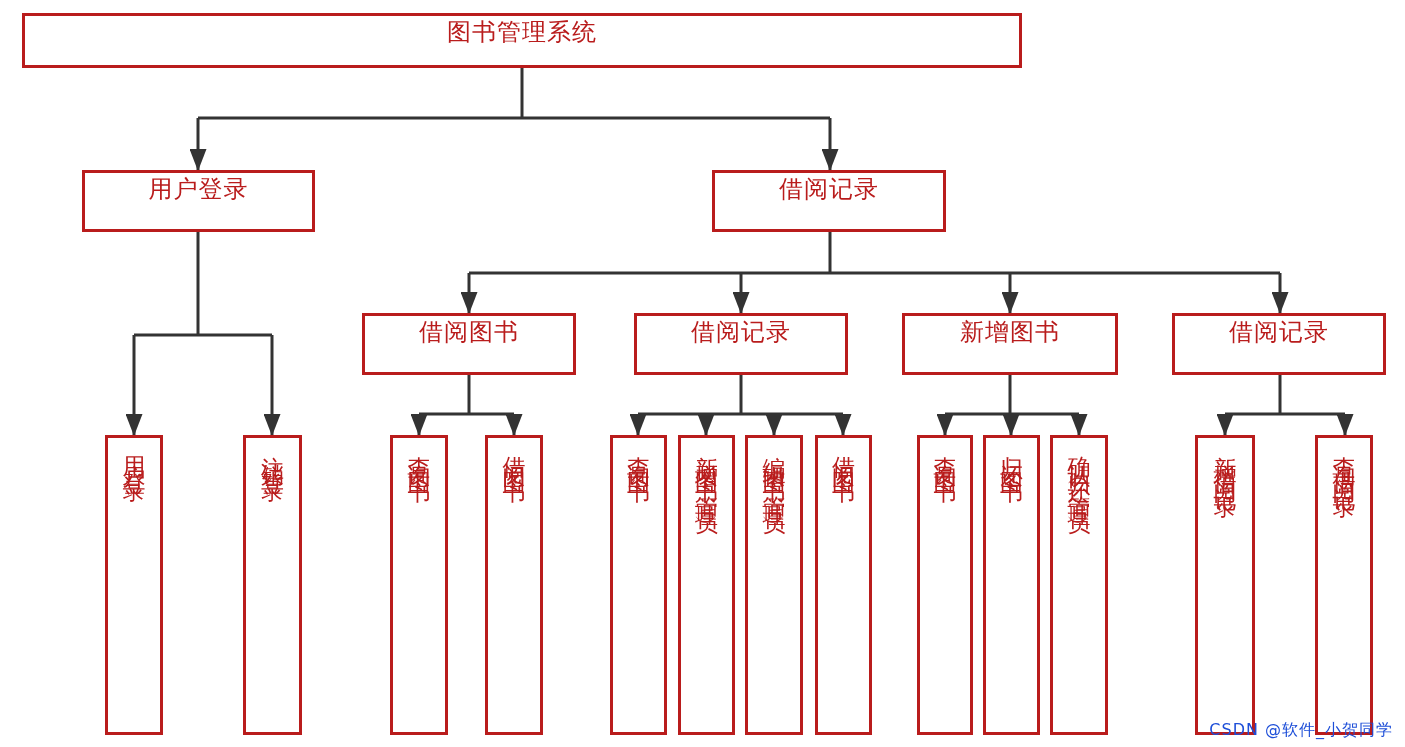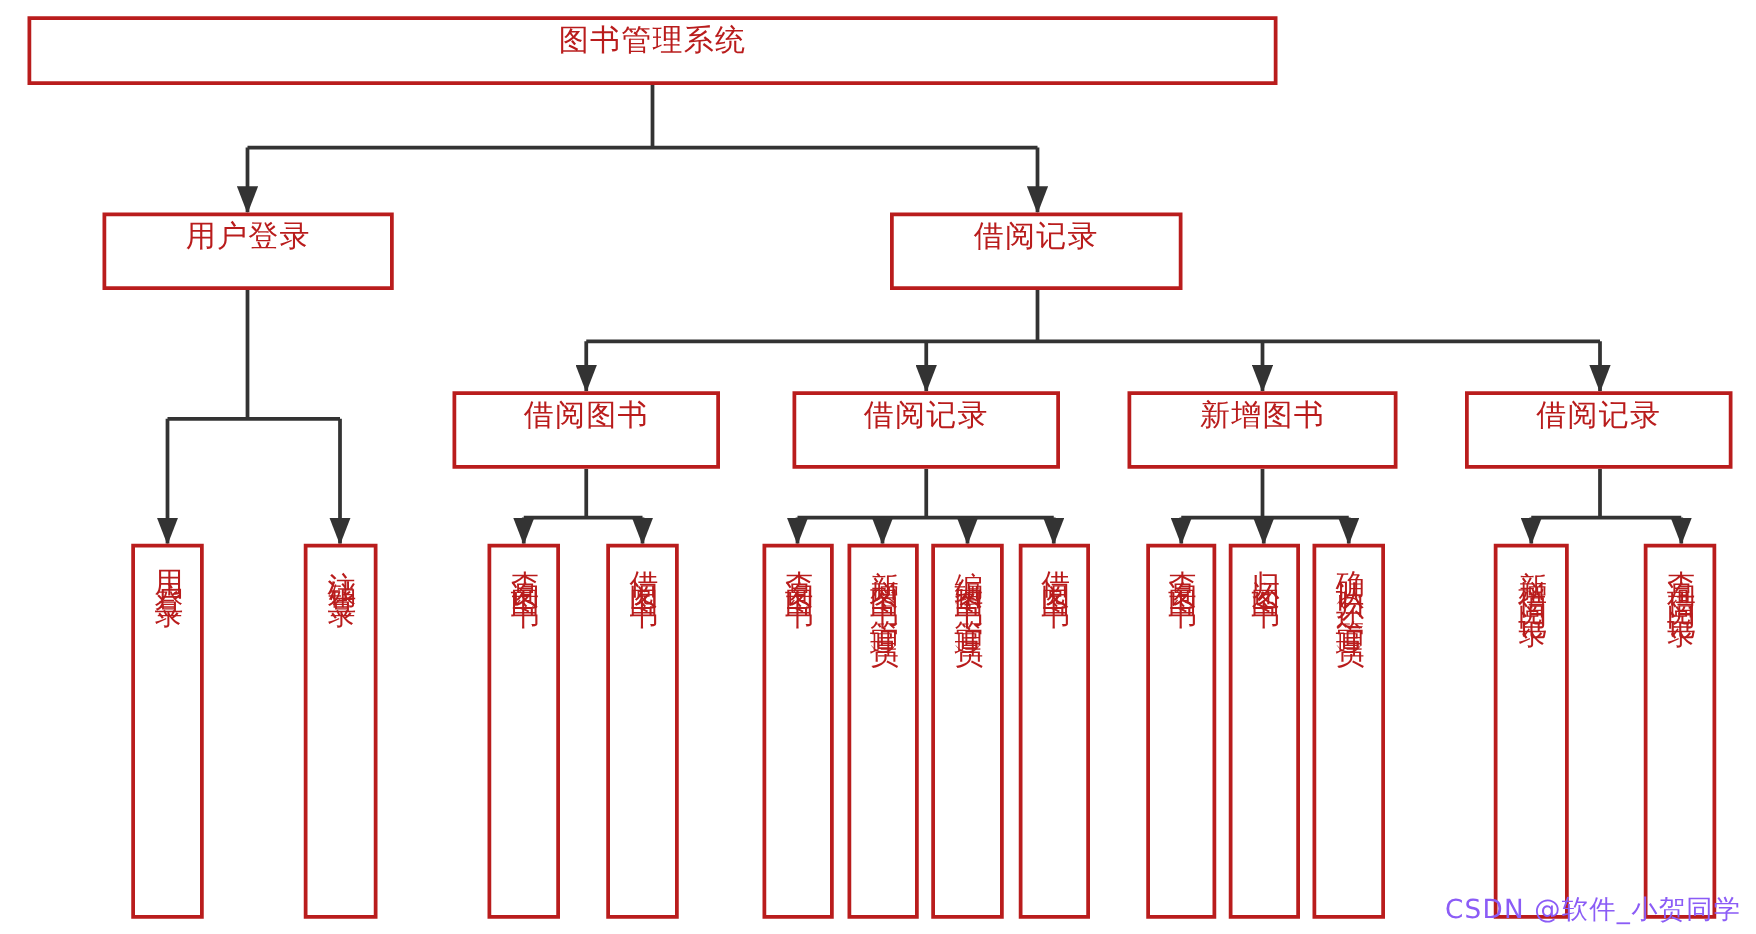--- a/index.html
+++ b/index.html
@@ -43,22 +43,22 @@
   .box.v .vlabel {
     writing-mode: vertical-rl;
     text-orientation: mixed;
     letter-spacing: 8px;
     line-height: 1;
   }
   .watermark {
     position: absolute;
     right: 12px;
     bottom: 6px;
-    font-size: 21px;
-    color: #8b5cf6;
+    font-size: 16px;
+    color: #1d4ed8;
     letter-spacing: 1px;
     white-space: nowrap;
   }
 </style>
 </head>
 <body>
 
 <div class="stage">
 
   <svg class="wires" viewBox="0 0 1405 747" xmlns="http://www.w3.org/2000/svg">

